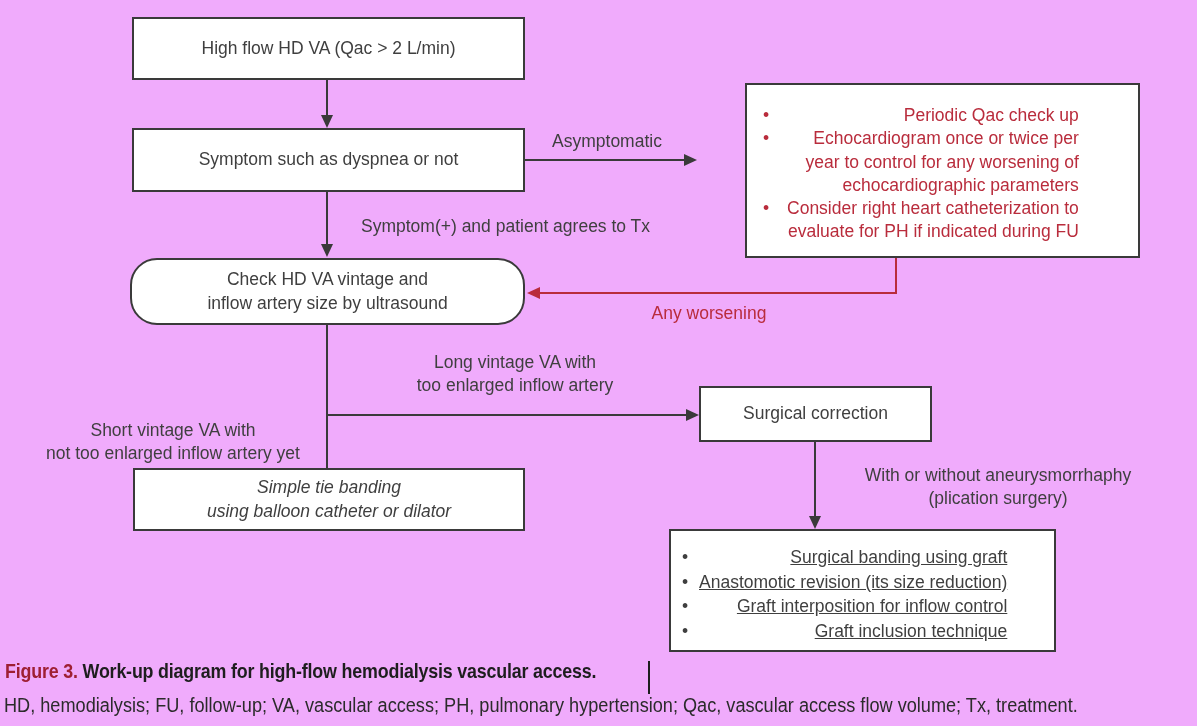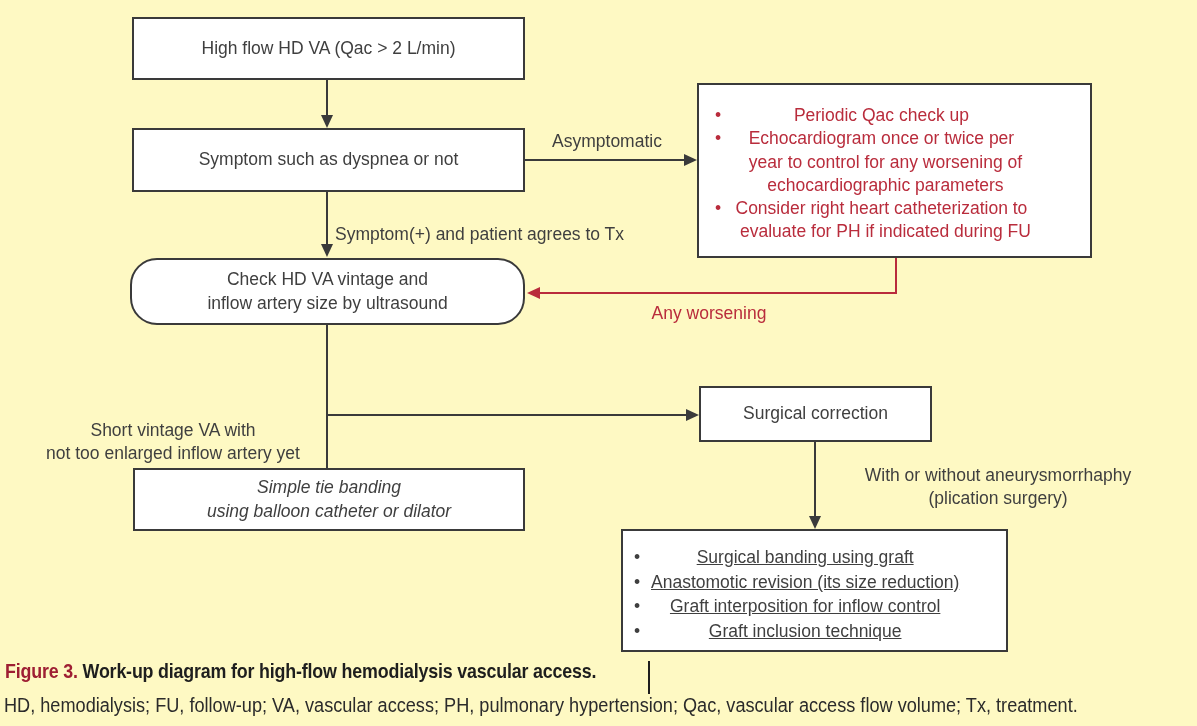--- a/index.html
+++ b/index.html
@@ -1,26 +1,26 @@
 <!DOCTYPE html>
 <html><head>
 <meta charset="utf-8">
 <style>
   html,body{margin:0;padding:0;background:#fff;}
   #stage{
-    position:relative;width:1197px;height:726px;background:#fef9c3;overflow:hidden;
+    position:relative;width:1197px;height:726px;background:#f0abfc;overflow:hidden;
     font-family:"Liberation Sans","DejaVu Sans",sans-serif;color:#3f3f3f;
   }
   
   .node{
     position:absolute;border:2px solid #3a3a3a;background:#fff;box-sizing:border-box;
     display:flex;flex-direction:column;justify-content:center;align-items:center;
     font-size:17.5px;line-height:23.5px;text-align:center;color:#3f3f3f;
   }
-  .node.bullets{align-items:flex-start;text-align:center;justify-content:flex-start;}
+  .node.bullets{align-items:flex-start;text-align:right;justify-content:flex-start;margin-left:48px;}
   ul.blist{list-style:none;margin:0;padding:0;}
   ul.blist li{position:relative;padding-left:17px;}
   ul.blist li::before{content:"\2022";position:absolute;left:0;top:0;}
   ul.blist li .cont{padding-left:8px;}
   .red-text{color:#b92c3c;}
   
   .vline{position:absolute;width:2px;background:#3a3a3a;}
   .hline{position:absolute;height:2px;background:#3a3a3a;}
   .vline.red,.hline.red{background:#b92c3c;}
   .arr{position:absolute;width:0;height:0;}
@@ -72,39 +72,43 @@
         <div class="cont">year to control for any worsening of</div>
         <div class="cont">echocardiographic parameters</div>
       </li>
       <li>
         <div>Consider right heart catheterization to</div>
         <div class="cont">evaluate for PH if indicated during FU</div>
       </li>
     </ul>
   </div>
 
-  <div class="elabel" style="left:335px;top:215px;text-align:left;margin-top:8px;">Symptom(+) and patient agrees to Tx</div>
+  <div class="elabel" style="left:361px;top:215px;text-align:left;">Symptom(+) and patient agrees to Tx</div>
   <div class="vline" style="left:326px;top:192px;height:53px;"></div>
   <div class="arr down" style="left:321px;top:244px;"></div>
 
   <div class="node" style="left:130px;top:258px;width:395px;height:67px;border-radius:27px;">
     <div>Check HD VA vintage and</div>
     <div>inflow artery size by ultrasound</div>
   </div>
 
   <div class="vline red" style="left:895px;top:258px;height:35px;"></div>
   <div class="hline red" style="left:540px;top:292px;width:357px;"></div>
   <div class="arr left" style="left:527px;top:287px;"></div>
   <div class="elabel red" style="left:629px;top:302px;width:160px;">Any worsening</div>
 
   <div class="vline" style="left:326px;top:325px;height:151px;"></div>
   <div class="arr down" style="left:321px;top:475px;"></div>
   <div class="hline" style="left:328px;top:414px;width:358px;"></div>
   <div class="arr right" style="left:686px;top:409px;"></div>
 
+  <div class="elabel" style="left:395px;top:351px;width:240px;">
+    <div>Long vintage VA with</div>
+    <div>too enlarged inflow artery</div>
+  </div>
   <div class="elabel" style="left:8px;top:419px;width:330px;">
     <div>Short vintage VA with</div>
     <div>not too enlarged inflow artery yet</div>
   </div>
 
   <div class="node" style="left:133px;top:468px;width:392px;height:63px;font-style:italic;">
     <div>Simple tie banding</div>
     <div>using balloon catheter or dilator</div>
   </div>
 

